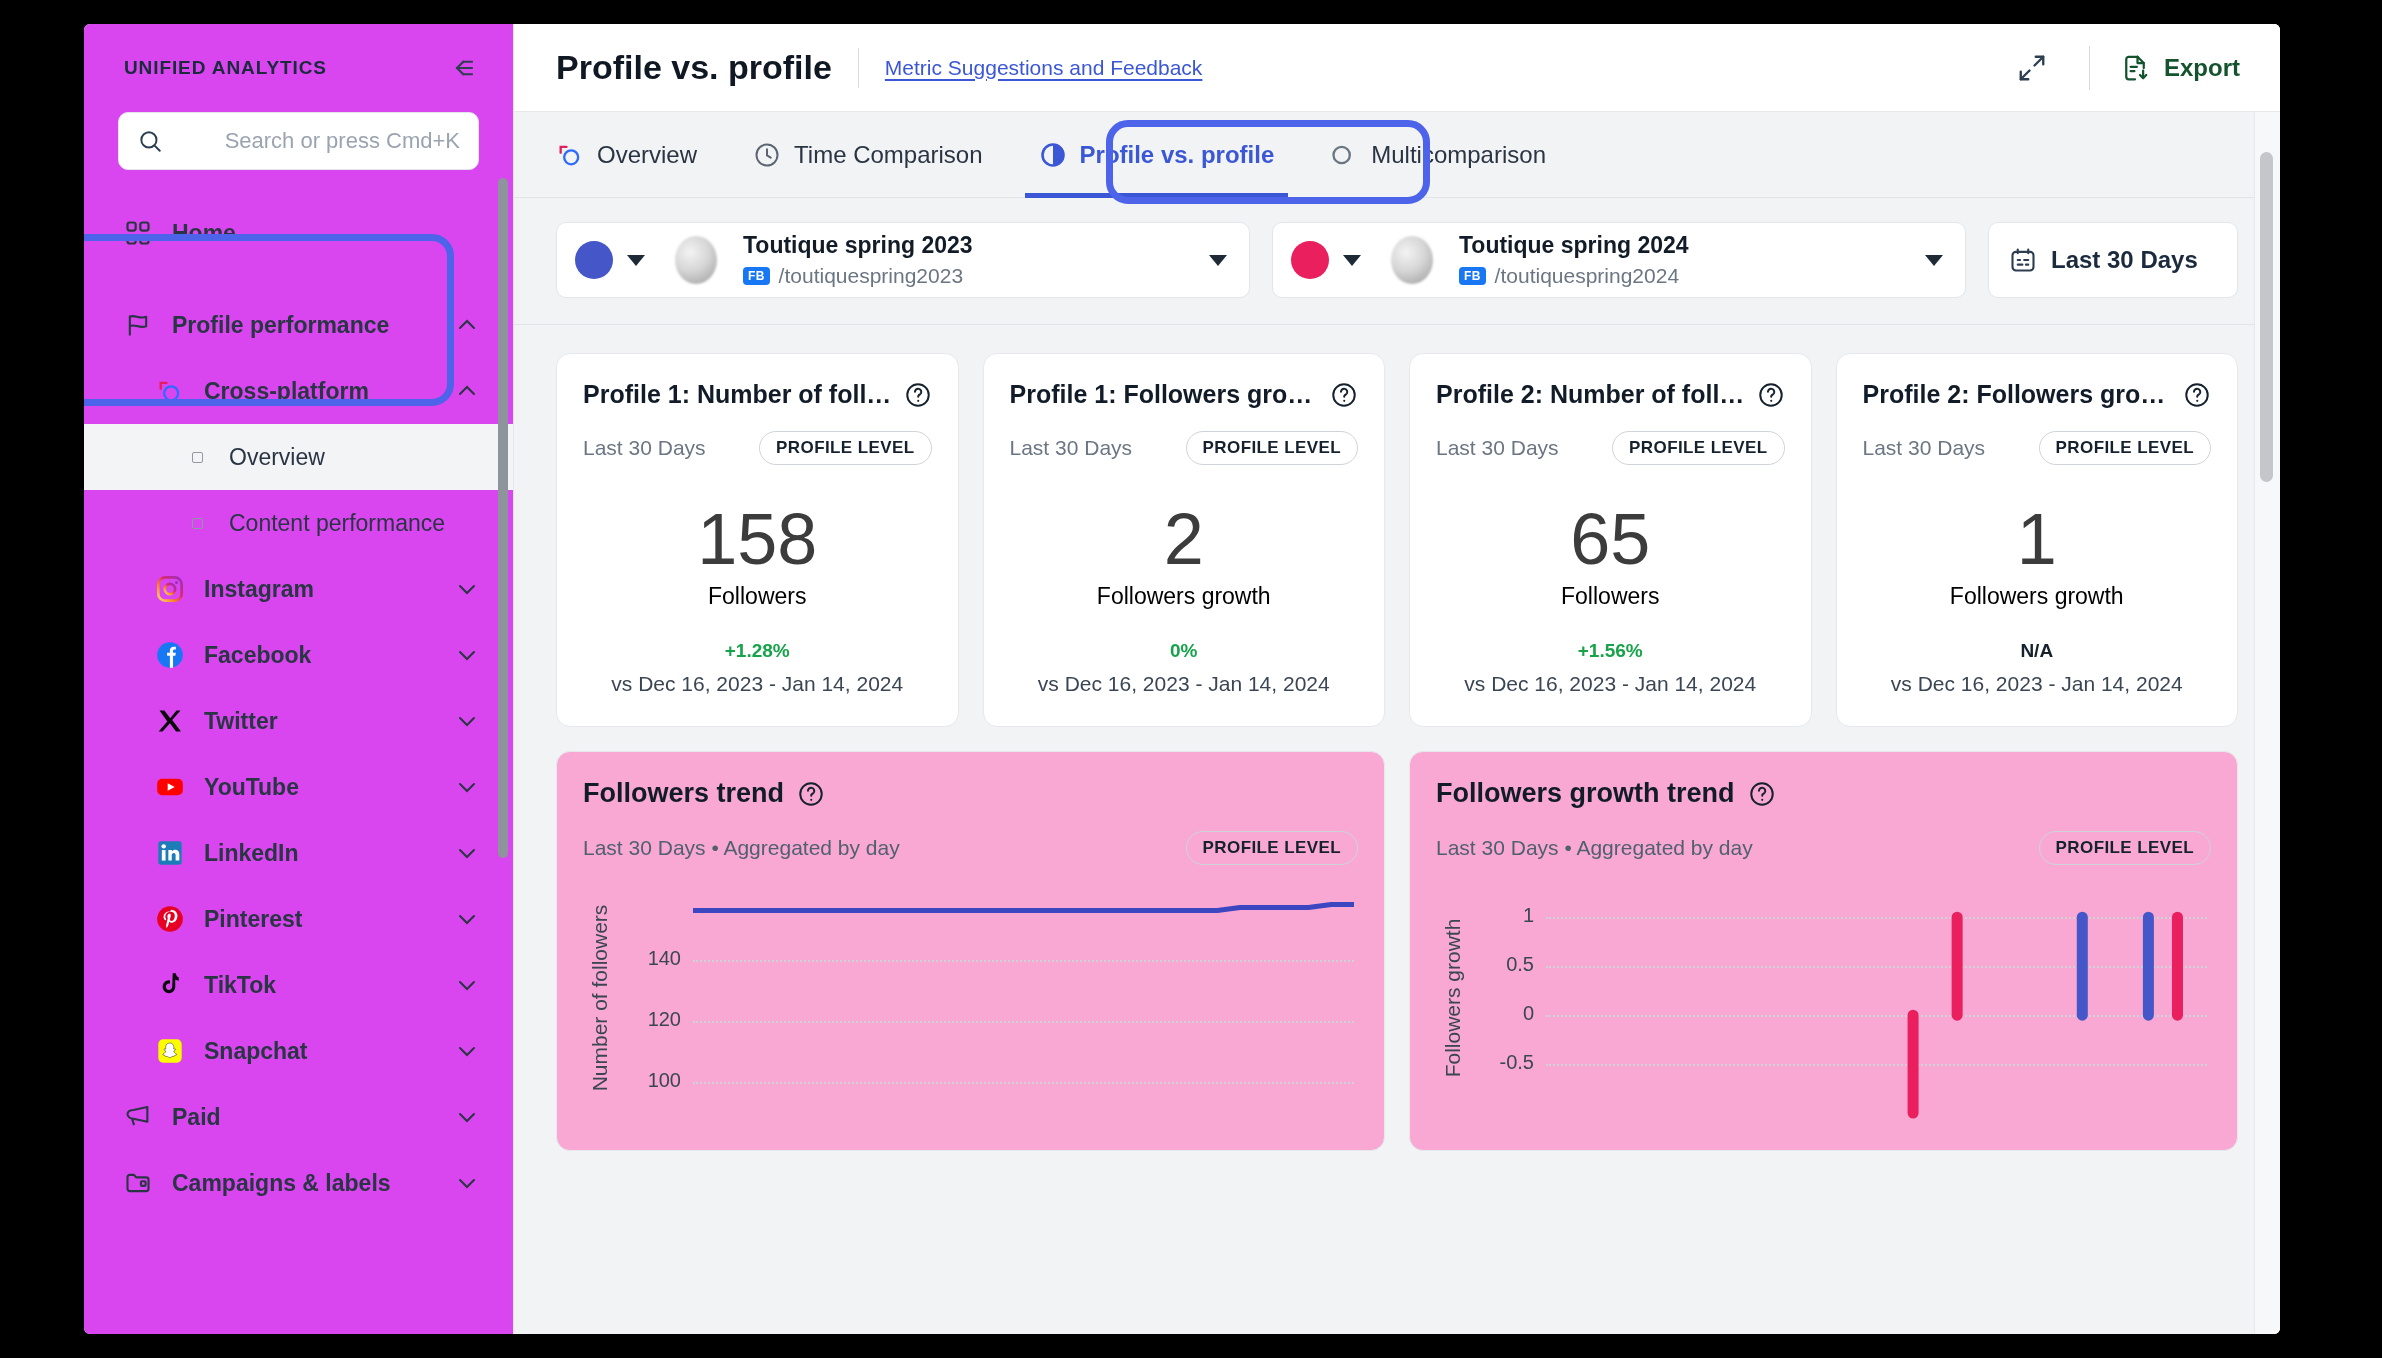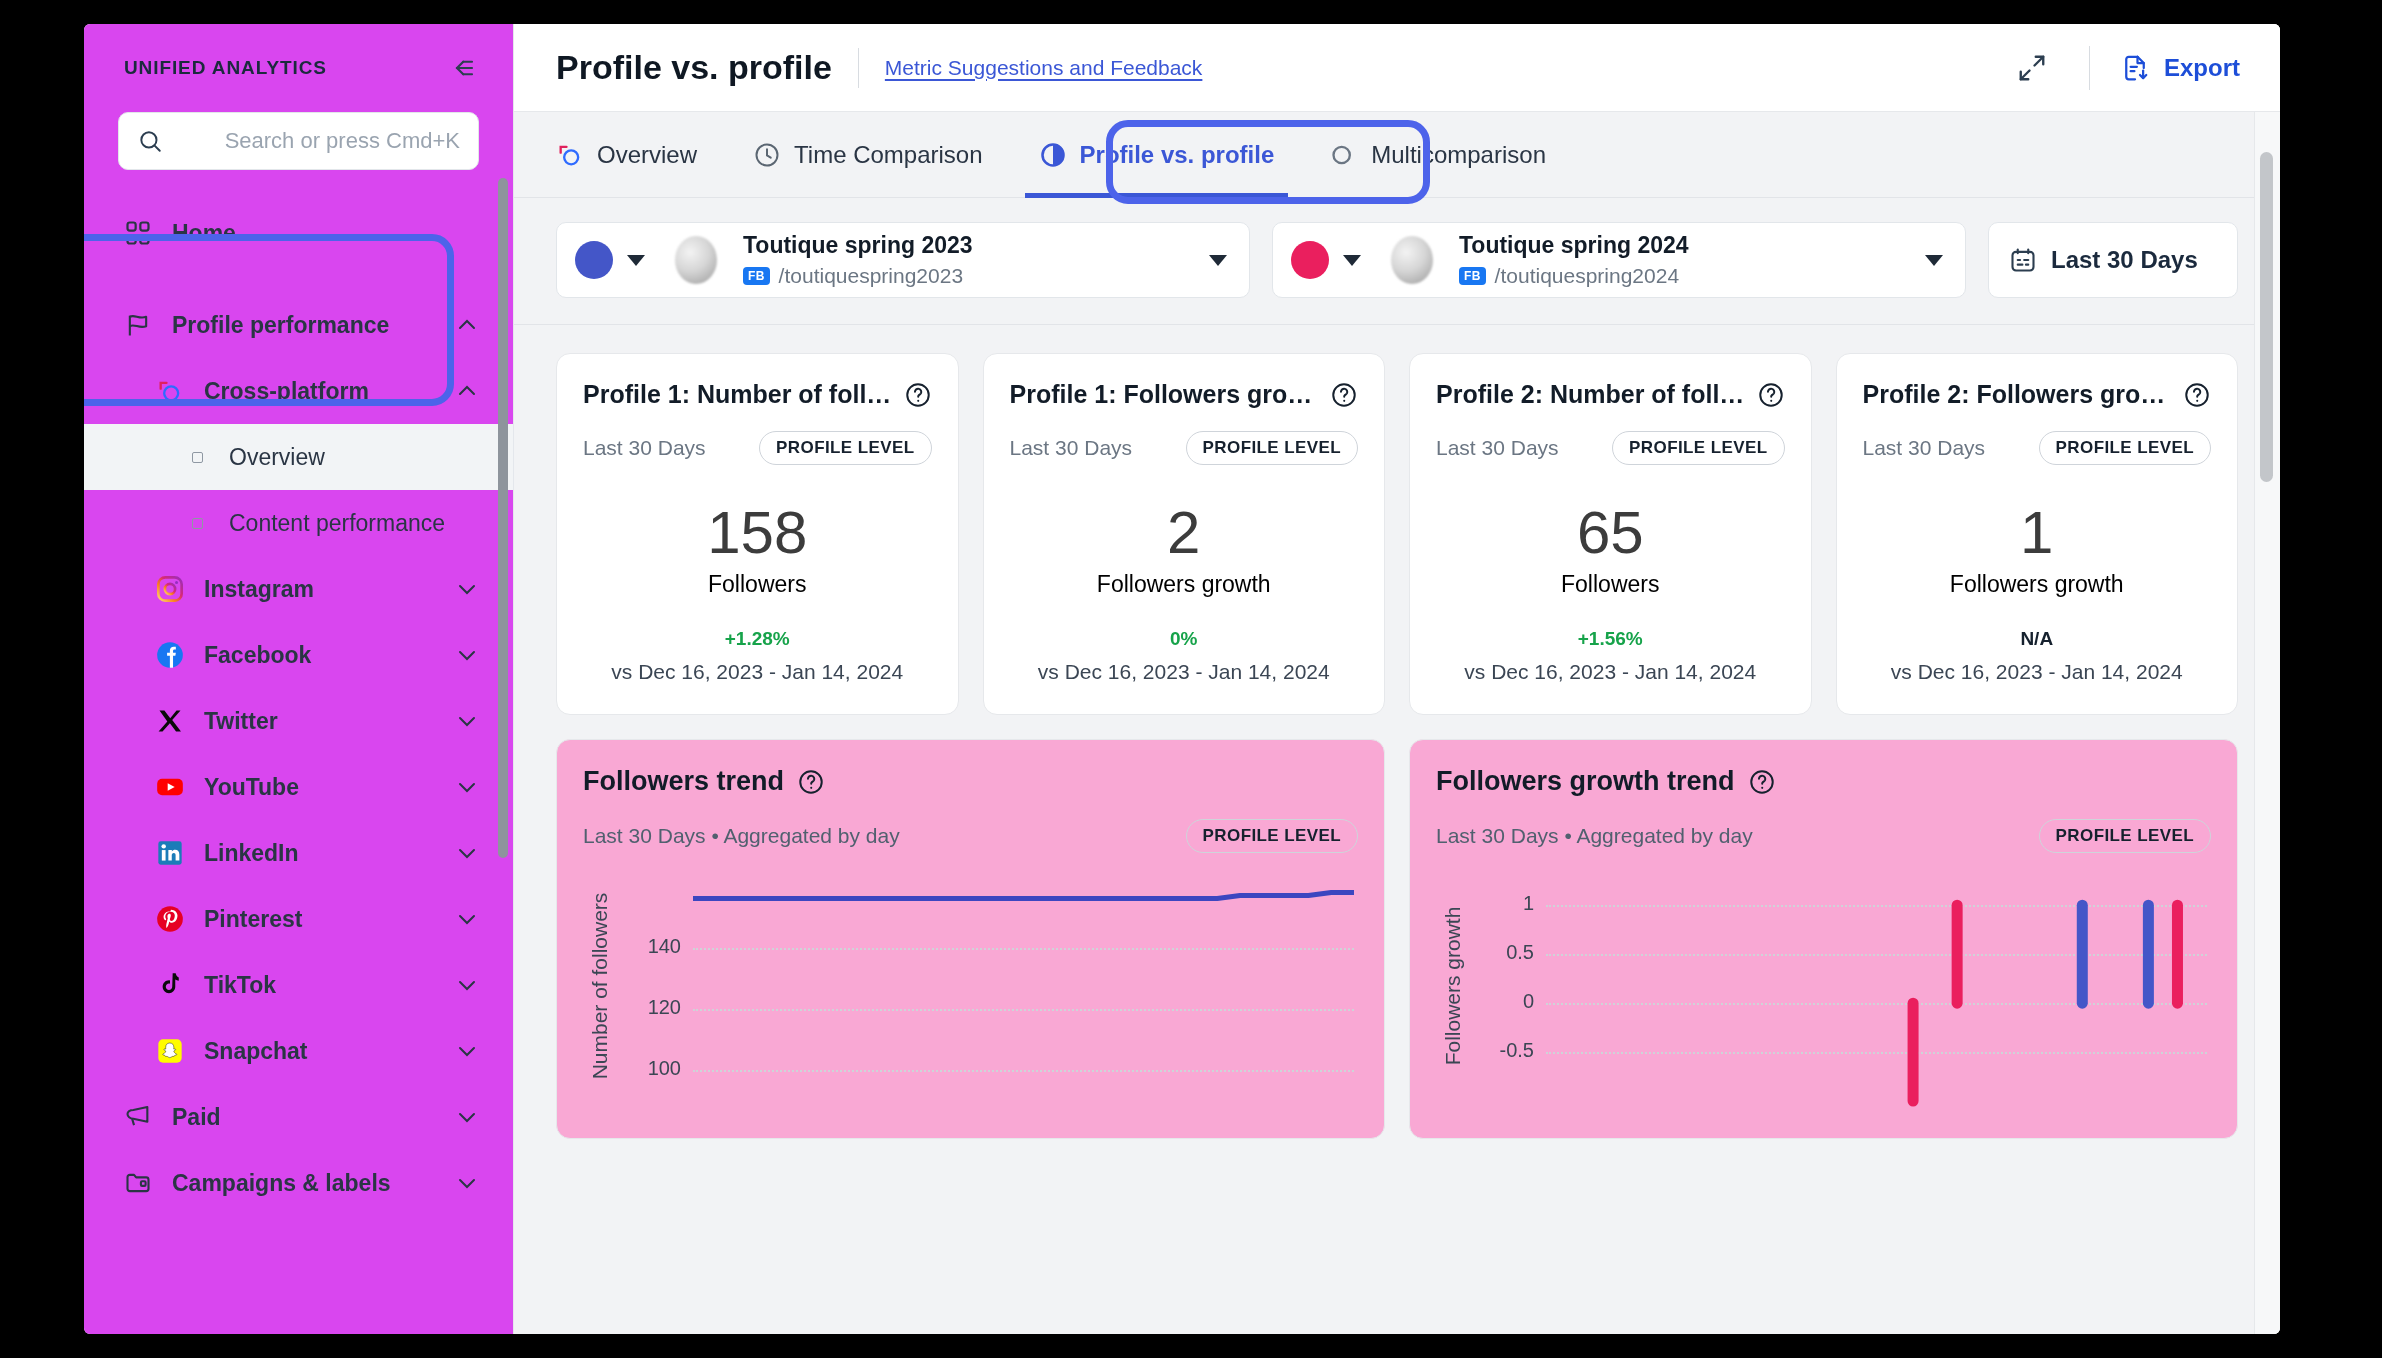--- a/index.html
+++ b/index.html
@@ -95,21 +95,21 @@
   .page-title { font-size: 34px; font-weight: 700; color: #0f1823; }
   .title-div { width:1px; height: 40px; background: #d8dce1; margin: 0 26px; }
   .feedback-link {
     font-size: 21px; color: #3b57d6; text-decoration: underline;
     text-underline-offset: 4px; cursor: pointer;
   }
   .top-actions { margin-left: auto; display: flex; align-items: center; gap: 0; }
   .expand-btn { width: 54px; height: 54px; display:flex; align-items:center; justify-content:center; color:#2c3e50; cursor:pointer;}
   .expand-btn svg { width: 30px; height: 30px;}
   .act-div { width: 1px; height: 44px; background: #d8dce1; margin: 0 30px; }
-  .export-btn { display:flex; align-items:center; gap:14px; cursor:pointer; color:#1d4ed8; }
+  .export-btn { display:flex; align-items:center; gap:14px; cursor:pointer; color:#14532d; }
   .export-btn svg { width: 30px; height: 30px; }
   .export-btn span { font-size: 24px; font-weight: 700; }
 
   .tabbar {
     height: 86px; background: #f2f3f5; display: flex; align-items: center;
     padding: 0 42px; gap: 0; border-bottom: 1px solid #e2e4e8; position: relative;
   }
   .tab {
     display: flex; align-items: center; gap: 13px; height: 86px;
     padding: 0 28px; font-size: 24px; color: #2a3544; cursor: pointer;
@@ -170,21 +170,21 @@
     white-space: nowrap; overflow: hidden; text-overflow: ellipsis;
   }
   .q-icon { width: 28px; height: 28px; flex: 0 0 28px; color: #16212e; cursor: pointer;}
   .kpi-sub { display: flex; align-items: center; justify-content: space-between; margin-top: 22px;}
   .kpi-range { font-size: 21px; color: #6b7683; }
   .pill {
     border: 1px solid #cfd4da; border-radius: 999px; padding: 6px 16px;
     font-size: 17px; font-weight: 700; color: #16212e; letter-spacing: .4px;
     white-space: nowrap;
   }
-  .kpi-value { text-align: center; font-size: 60px; color: #3c3c3c; margin-top: 38px; line-height: 1; font-weight: 400;}
+  .kpi-value { text-align: center; font-size: 72px; color: #3c3c3c; margin-top: 38px; line-height: 1; font-weight: 400;}
   .kpi-unit { text-align: center; font-size: 23px; color: #000000; margin-top: 8px;}
   .kpi-delta { text-align: center; font-size: 19px; font-weight: 700; margin-top: 30px; }
   .kpi-delta.up { color: #16a34a; }
   .kpi-delta.na { color: #16212e; }
   .kpi-vs { text-align: center; font-size: 21px; color: #3b4654; margin-top: 10px;}
 
   
   .chart-grid { display: flex; gap: 24px; margin-top: 24px; }
   .chart-card {
     flex: 1; background: #f9a8d4; border: 1px solid #e6e8eb; border-radius: 14px;

